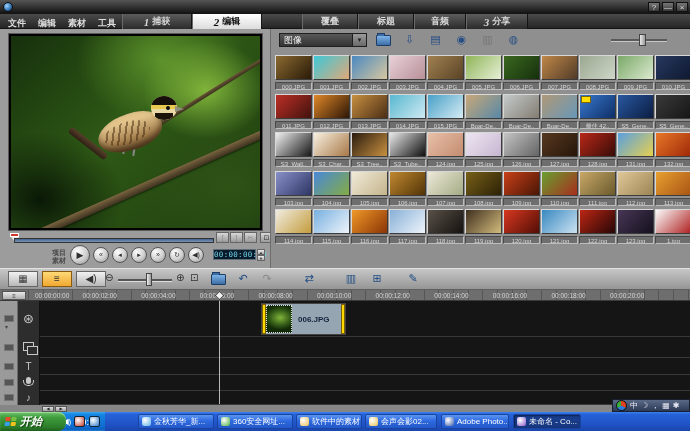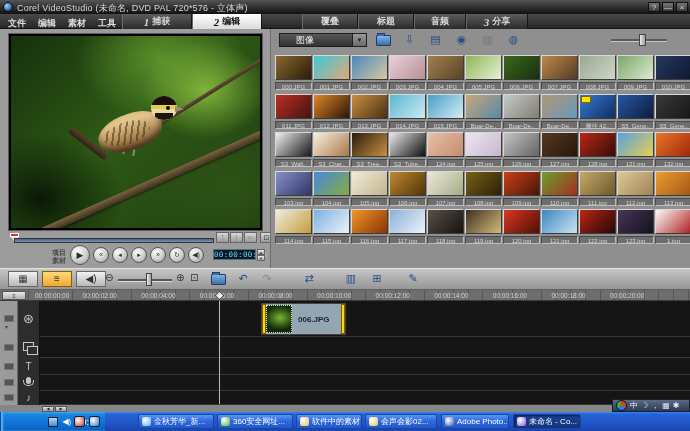--- a/index.html
+++ b/index.html
@@ -59,21 +59,21 @@
   .modelbl{left:52px;color:#4a4a4a;font-size:7px;font-weight:bold;}
   .rbtn{border-radius:50%;background:radial-gradient(circle at 35% 30%,#fefefe,#cfcfcf 55%,#8e8e8e);
       border:1px solid #555;color:#2e2e2e;text-align:center;box-sizing:border-box;}
   #timecode-box{left:213px;top:220px;width:43px;height:11px;background:#091a28;border:1px solid #5d6d7a;
       color:#6fd8f0;font-size:7.5px;line-height:10px;text-align:center;font-family:"DejaVu Sans Mono",monospace;letter-spacing:.3px;box-sizing:border-box;}
   .spin{left:257px;width:8px;height:6px;background:linear-gradient(#eee,#aaa);border:1px solid #666;color:#333;
       font-size:4px;line-height:5px;text-align:center;box-sizing:border-box;}
   
   #library-panel{left:270px;top:29px;width:420px;height:239px;background:#8f8f8f;border-left:1px solid #6d6d6d;box-sizing:border-box;}
   #lib-select{left:8px;top:4px;width:88px;height:14px;background:linear-gradient(#585858,#333);border:1px solid #1f1f1f;
-      color:#eee;font-size:9px;line-height:13px;padding-left:16px;box-sizing:border-box;}
+      color:#eee;font-size:9px;line-height:13px;padding-left:4px;box-sizing:border-box;}
   #lib-select .arrow{position:absolute;right:0;top:0;width:13px;height:12px;background:linear-gradient(#9a9a9a,#6a6a6a);
       border-left:1px solid #1f1f1f;color:#222;font-size:6px;line-height:12px;text-align:center;}
   .libicon{top:3px;width:17px;height:15px;text-align:center;font-size:11px;line-height:15px;color:#274f86;}
   .libicon.dis{color:#777;}
   .folder-shape{position:relative;margin:3px auto 0;width:13px;height:9px;background:linear-gradient(#7fb3e8,#3a6ea5);border:1px solid #1d3d66;border-radius:1px;}
   .folder-shape::before{content:"";position:absolute;left:0;top:-3px;width:6px;height:2px;background:#3a6ea5;border:1px solid #1d3d66;border-bottom:none;}
   #lib-slider-track{left:340px;top:10px;width:56px;height:2px;background:#5a5a5a;border-bottom:1px solid #c8c8c8;}
   #lib-slider-thumb{left:368px;top:5px;width:7px;height:12px;background:linear-gradient(90deg,#e8e8e8,#9a9a9a);border:1px solid #444;box-sizing:border-box;}
   
   .thumb-cell{position:absolute;width:36px;}
@@ -142,21 +142,20 @@
   #langbar .ime-logo{width:9px;height:9px;border-radius:50%;background:conic-gradient(#e04020 0 33%,#2a7de0 33% 66%,#38b038 66% 100%);border:1px solid #111;}
   #langbar span{color:#e8e8f4;font-size:8px;line-height:11px;}
 </style>
 </head>
 <body>
 
 <div id="app">
 
   <div id="titlebar" class="abs">
     <div class="abs appicon"></div>
-    <div class="abs title">Corel VideoStudio (未命名, DVD PAL 720*576 - 立体声)</div>
     <div id="winbtns">
         <div class="abs winbtn" style="left: 648px;">?</div>
         <div class="abs winbtn" style="left: 662px;">—</div>
         <div class="abs winbtn" style="left: 676px;">×</div>
       </div>
   </div>
 
   <div id="menubar" class="abs">
     <div id="menus">
         <div class="abs menu-item" style="left: 8px;">文件</div>
@@ -570,20 +569,29 @@
         <div class="abs trk-content" id="trk-content-4" style="top: 101px; height: 14px;"></div>
       </div>
     <div id="playhead-line" class="abs"></div>
     <div id="hscroll">
         <div class="abs hsc-btn" style="left: 42px;">◀</div>
         <div class="abs hsc-btn" style="left: 55px;">▶</div>
       </div>
   </div>
 
   <div id="taskbar" class="abs">
+    <div id="start-btn" class="abs">
+      <span id="winlogo">
+        <i style="left:0;top:0;background:#e84a2a;"></i>
+          <i style="left:6px;top:0;background:#7ac143;"></i>
+        <i style="left:0;top:5px;background:#38a0e8;"></i>
+          <i style="left:6px;top:5px;background:#f4c01e;"></i>
+      </span>
+      <span id="start-label">开始</span>
+    </div>
     <div id="quicklaunch">
         <div class="abs ql-icon" style="left: 74px; background: radial-gradient(circle at 35% 35%, rgb(255, 255, 255), rgb(192, 56, 40)); border: 1px solid rgb(17, 34, 51); box-sizing: border-box;"></div>
         <div class="abs ql-icon" style="left: 89px; background: radial-gradient(circle at 35% 35%, rgb(255, 255, 255), rgb(40, 120, 200)); border: 1px solid rgb(17, 34, 51); box-sizing: border-box;"></div>
       </div>
     <div id="taskbtns">
         <div class="abs taskbtn" style="left: 138px; width: 76px;">
           <span class="tb-ico" style="background: radial-gradient(circle at 35% 35%, rgb(255, 255, 255), rgb(88, 176, 232));"></span>
           <span>金秋芳华_新...</span>
         </div>
         <div class="abs taskbtn" style="left: 217px; width: 76px;">

